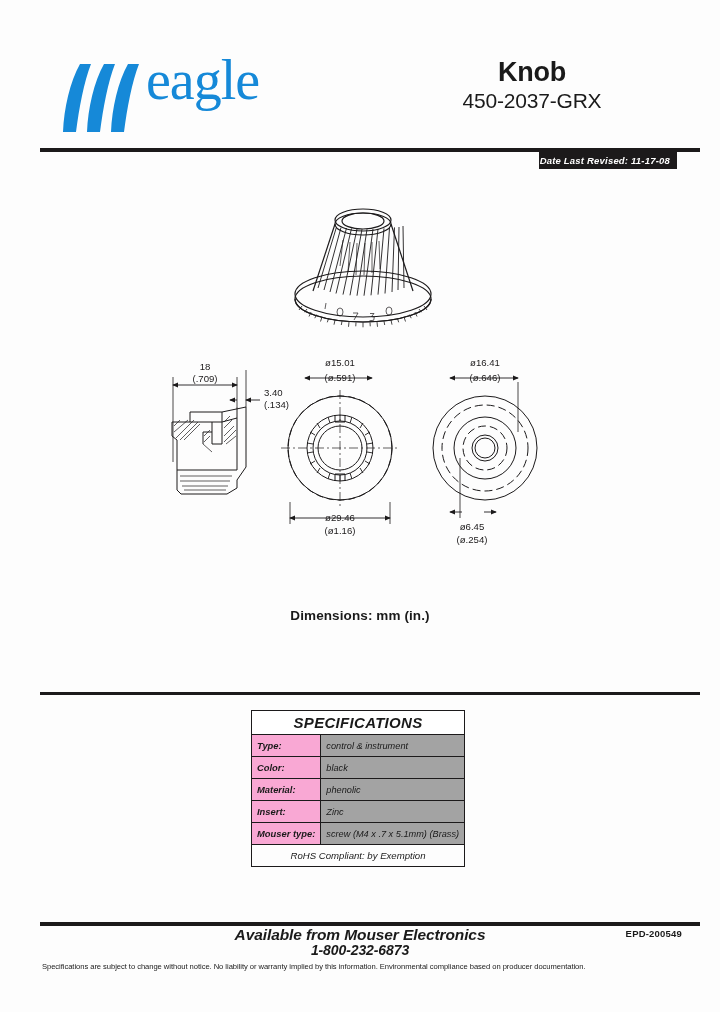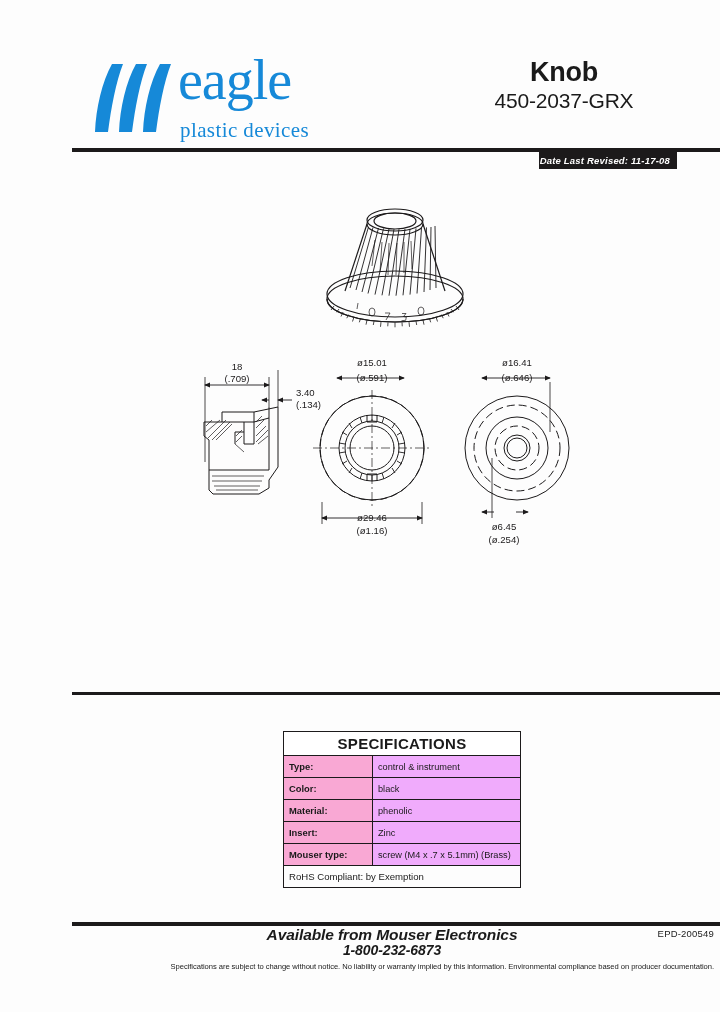--- a/index.html
+++ b/index.html
@@ -4,21 +4,21 @@
 <style>
   html,body{margin:0;padding:0;}
   body{
     width:720px;height:1012px;
     background:#fdfdfd;
     font-family:"Liberation Sans", sans-serif;
     color:#1a1a1a;
     position:relative;
     overflow:hidden;
   }
-  .page{position:absolute;inset:0;margin-left:32px;}
+  .page{position:absolute;inset:0;}
 
   
   .header{position:absolute;left:0;top:44px;width:720px;height:110px;}
   .logo{position:absolute;left:60px;top:10px;width:270px;height:100px;}
   .logo-mark{position:absolute;left:0;top:6px;}
   .logo-word{
     position:absolute;left:86px;top:-6px;
     font-family:"Liberation Serif", serif;
     font-size:56px;color:#1689d8;letter-spacing:-1px;
   }
@@ -45,82 +45,81 @@
 
   
   .iso{position:absolute;left:278px;top:196px;}
   .views{position:absolute;left:150px;top:352px;}
   .dim-caption{
     position:absolute;left:0;right:0;top:608px;text-align:center;
     font-size:13.5px;font-weight:bold;letter-spacing:.1px;
   }
 
   
-  .spec-wrap{position:absolute;left:251px;top:731px;width:238px;}
+  .spec-wrap{position:absolute;left:251px;top:710px;width:212px;font-style:italic;}
   table.spec{
     border-collapse:collapse;width:100%;
     border:1.6px solid #1c1a1b;
     font-size:9.2px;
   }
   table.spec td{
     border:1.2px solid #1c1a1b;
     padding:3px 5px;
     vertical-align:middle;
     height:15px;
   }
   td.spec-head{
     text-align:center;font-size:15px;font-weight:bold;
     letter-spacing:.3px;padding:4px 0 5px 0;background:#ffffff;
   }
   td.lbl{
     width:78px;background:#f9a8d4;font-weight:bold;font-size:9.4px;
     white-space:nowrap;
   }
-  td.val{background:#f0abfc;font-size:9.2px;white-space:nowrap;}
+  td.val{background:#a3a3a3;font-size:9.2px;white-space:nowrap;}
   td.nb{border-bottom:none;}
   td.nt{border-top:none;}
-  td.rohs{font-size:9.6px;padding:3px 0;}
+  td.rohs{text-align:center;font-size:9.6px;padding:3px 0;}
 
   
   .footer{position:absolute;left:0;top:926px;width:720px;}
   .foot-line{
     text-align:center;font-weight:bold;font-style:italic;
     letter-spacing:-.1px;
   }
   .foot-1{font-size:15.5px;line-height:1.12;}
   .foot-2{font-size:14px;line-height:1.12;}
   .foot-3{font-size:13.5px;line-height:1.18;}
   .epd{
     position:absolute;right:38px;top:2px;
-    font-size:9.5px;font-style:normal;font-weight:normal;letter-spacing:.2px;
+    font-size:9.5px;font-style:normal;font-weight:bold;letter-spacing:.2px;
   }
   .disclaimer{
     position:absolute;left:42px;top:962px;width:640px;
-    text-align:right;font-size:7.6px;letter-spacing:-.05px;white-space:nowrap;
+    text-align:left;font-size:7.6px;letter-spacing:-.05px;white-space:nowrap;
   }
   svg{display:block;}
   .dimtext{font-family:"Liberation Sans", sans-serif;font-size:9.6px;fill:#1c1a1b;}
 </style>
 </head>
 <body>
 
 <div class="page">
 
   <div class="header">
 
     <div class="logo">
       <svg class="logo-mark" width="80" height="78" viewBox="0 0 80 78">
         <g fill="#1689d8">
           <path d="M20 4 C10 22 4 48 3 72 L16 72 C19 48 24 22 31 4 Z"></path>
           <path d="M44 4 C34 22 28 48 27 72 L40 72 C43 48 48 22 55 4 Z"></path>
           <path d="M68 4 C58 22 52 48 51 72 L64 72 C67 48 72 22 79 4 Z"></path>
         </g>
       </svg>
       <div class="logo-word">eagle</div>
-      <div class="logo-sub">plastic devices</div>
     </div>
 
     <div class="title-block">
       <div class="prod-title">Knob</div>
       <div class="prod-part">450-2037-GRX</div>
     </div>
   </div>
 
   <div class="rule rule-top"></div>
 
@@ -325,20 +324,21 @@
         <path d="M300 160 L312 160" marker-start="url(#al)" stroke-width=".9"></path>
         <path d="M346 160 L334 160" marker-start="url(#al)" stroke-width=".9"></path>
       </g>
       <text class="dimtext" x="335" y="14" text-anchor="middle">ø16.41</text>
       <text class="dimtext" x="335" y="29" text-anchor="middle">(ø.646)</text>
       <text class="dimtext" x="322" y="178" text-anchor="middle">ø6.45</text>
       <text class="dimtext" x="322" y="191" text-anchor="middle">(ø.254)</text>
     </svg>
   </div>
 
+  <div class="dim-caption">Dimensions: mm (in.)</div>
 
   <div class="rule rule-mid"></div>
 
   <div class="spec-wrap">
     <table class="spec">
       <tbody>
           <tr>
         <td class="spec-head" colspan="2">SPECIFICATIONS</td>
       </tr>
       <tr>

